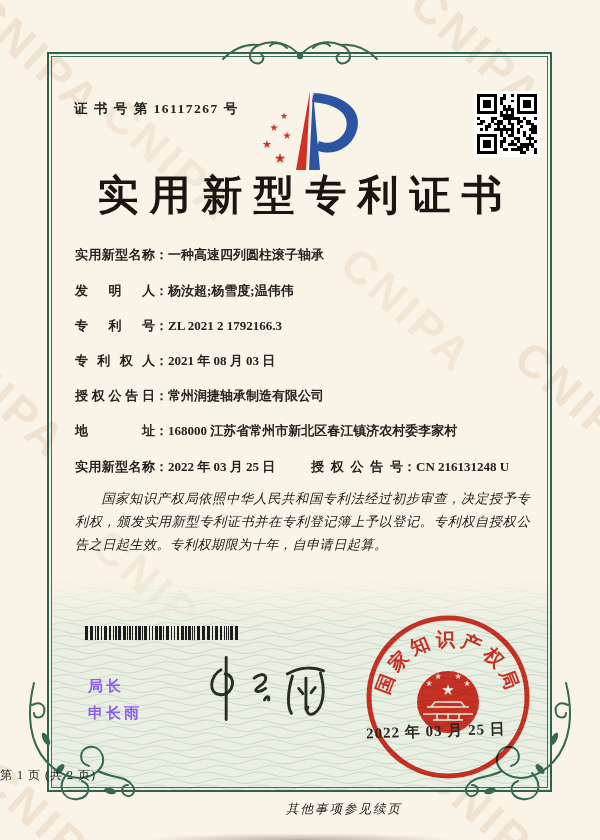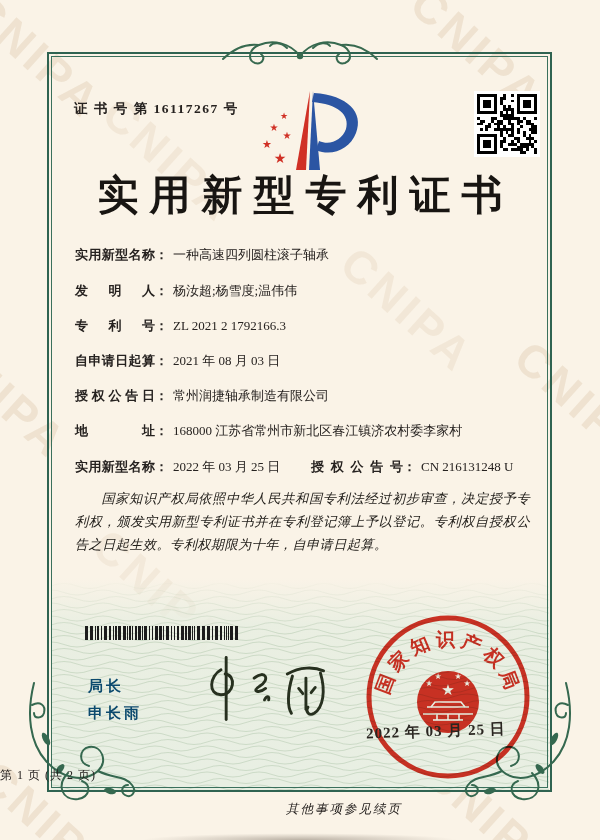--- a/index.html
+++ b/index.html
@@ -26,32 +26,32 @@
   .title{position:absolute;left:0;width:600px;top:168px;text-align:center;font-size:41px;
          font-weight:bold;letter-spacing:11px;text-indent:11px;color:#181512;z-index:5;}
   
   .fields{position:absolute;left:75px;top:246px;width:460px;font-size:13px;z-index:5;}
   .frow{position:absolute;left:0;white-space:nowrap;}
   .frow:nth-child(1){top:0;}  .frow:nth-child(2){top:36px;} .frow:nth-child(3){top:71px;}
   .frow:nth-child(4){top:106px;}.frow:nth-child(5){top:141px;}.frow:nth-child(6){top:176px;}
   .frow:nth-child(7){top:212px;}
   .flabel{display:inline-block;width:80px;text-align:justify;text-align-last:justify;font-weight:600;font-family:Liberation Mono, monospace;}
   .fcolon{font-weight:600;}
-  .fvalue{font-weight:400;margin-left:5px;}
+  .fvalue{font-weight:700;}
   .fpair2{position:absolute;left:236px;top:0;white-space:nowrap;}
   .flabel2{display:inline-block;width:92px;text-align:justify;text-align-last:justify;font-weight:600;}
   
   .paras{position:absolute;left:75px;top:487px;width:455px;font-size:13.2px;line-height:23px;
          text-align:justify;font-style:italic;letter-spacing:.4px;color:#23201c;z-index:5;}
   .paras p{margin:0;text-indent:2em;}
   
   .barcode{position:absolute;left:85px;top:626px;z-index:5;}
   .director{position:absolute;left:88px;top:672px;z-index:5;
             font-family:"Liberation Sans","DejaVu Sans",sans-serif;font-weight:600;
-            font-size:15px;letter-spacing:3px;color:#0c4a6e;line-height:27px;}
+            font-size:15px;letter-spacing:3px;color:#8b5cf6;line-height:27px;}
   .signature{position:absolute;left:192px;top:652px;z-index:6;}
   .seal{position:absolute;left:363px;top:612px;z-index:7;mix-blend-mode:multiply;opacity:.95;}
   .seal-date{position:absolute;left:366px;top:722px;z-index:8;font-size:15px;letter-spacing:1px;
              font-weight:600;color:#2a2621;transform:rotate(-2deg);white-space:nowrap;}
   .page-num{position:absolute;left:0;width:600px;top:767px;text-align:left;font-size:12px;
             letter-spacing:1px;z-index:5;}
   .continuation{position:absolute;left:0;width:600px;top:801px;text-align:center;font-size:12.5px;
             font-style:italic;letter-spacing:2px;z-index:5;padding-left:44px;}
   .scan-edge{position:absolute;left:110px;right:110px;bottom:0;height:9px;z-index:9;
       background:radial-gradient(55% 100% at 50% 100%, rgba(110,98,85,.45), rgba(110,98,85,0) 75%);}
@@ -302,21 +302,21 @@
   <div class="frow">
     <span class="flabel">实用新型名称</span><span class="fcolon">：</span><span class="fvalue">一种高速四列圆柱滚子轴承</span>
   </div>
   <div class="frow">
     <span class="flabel">发明人</span><span class="fcolon">：</span><span class="fvalue">杨汝超;杨雪度;温伟伟</span>
   </div>
   <div class="frow">
     <span class="flabel">专利号</span><span class="fcolon">：</span><span class="fvalue">ZL 2021 2 1792166.3</span>
   </div>
   <div class="frow">
-    <span class="flabel">自申请日起算</span><span class="fcolon">：</span><span class="fvalue">2021 年 08 月 03 日</span>
+    <span class="flabel">专利权人</span><span class="fcolon">：</span><span class="fvalue">2021 年 08 月 03 日</span>
   </div>
   <div class="frow">
     <span class="flabel">授权公告日</span><span class="fcolon">：</span><span class="fvalue">常州润捷轴承制造有限公司</span>
   </div>
   <div class="frow">
     <span class="flabel">地址</span><span class="fcolon">：</span><span class="fvalue">168000 江苏省常州市新北区春江镇济农村委李家村</span>
   </div>
   <div class="frow">
     <span class="flabel">实用新型名称</span><span class="fcolon">：</span><span class="fvalue">2022 年 03 月 25 日</span>
     <span class="fpair2">

